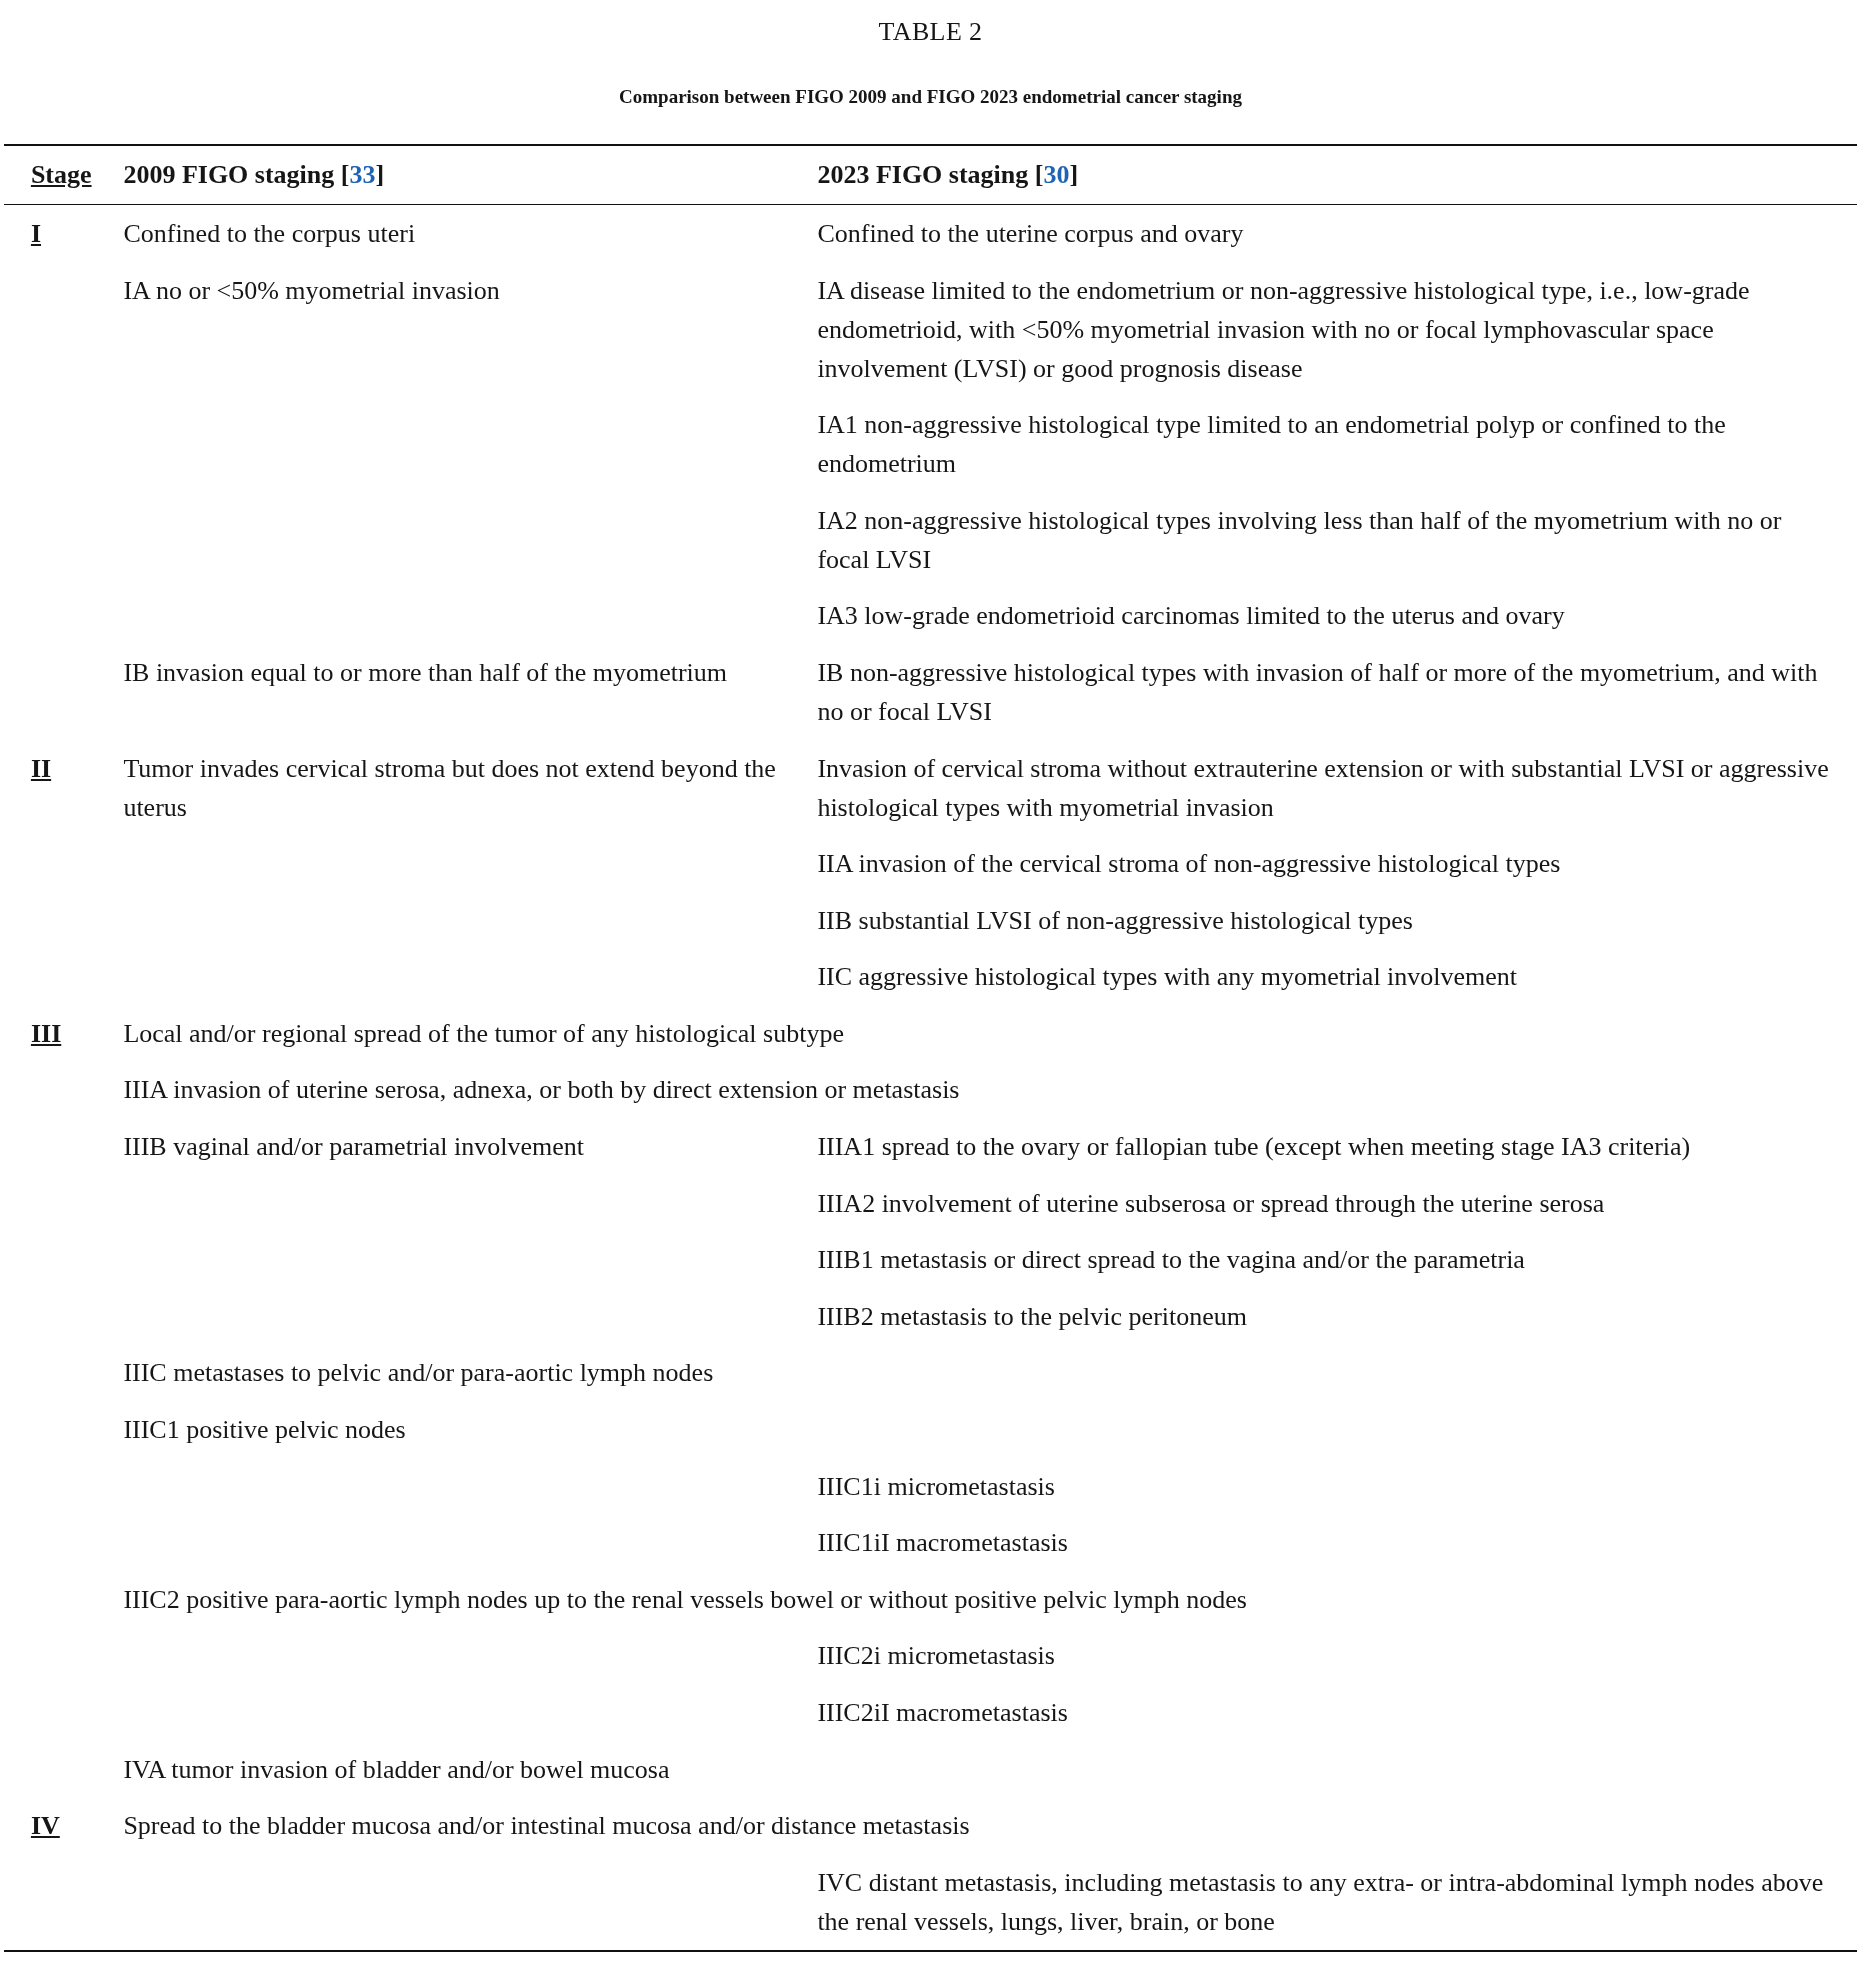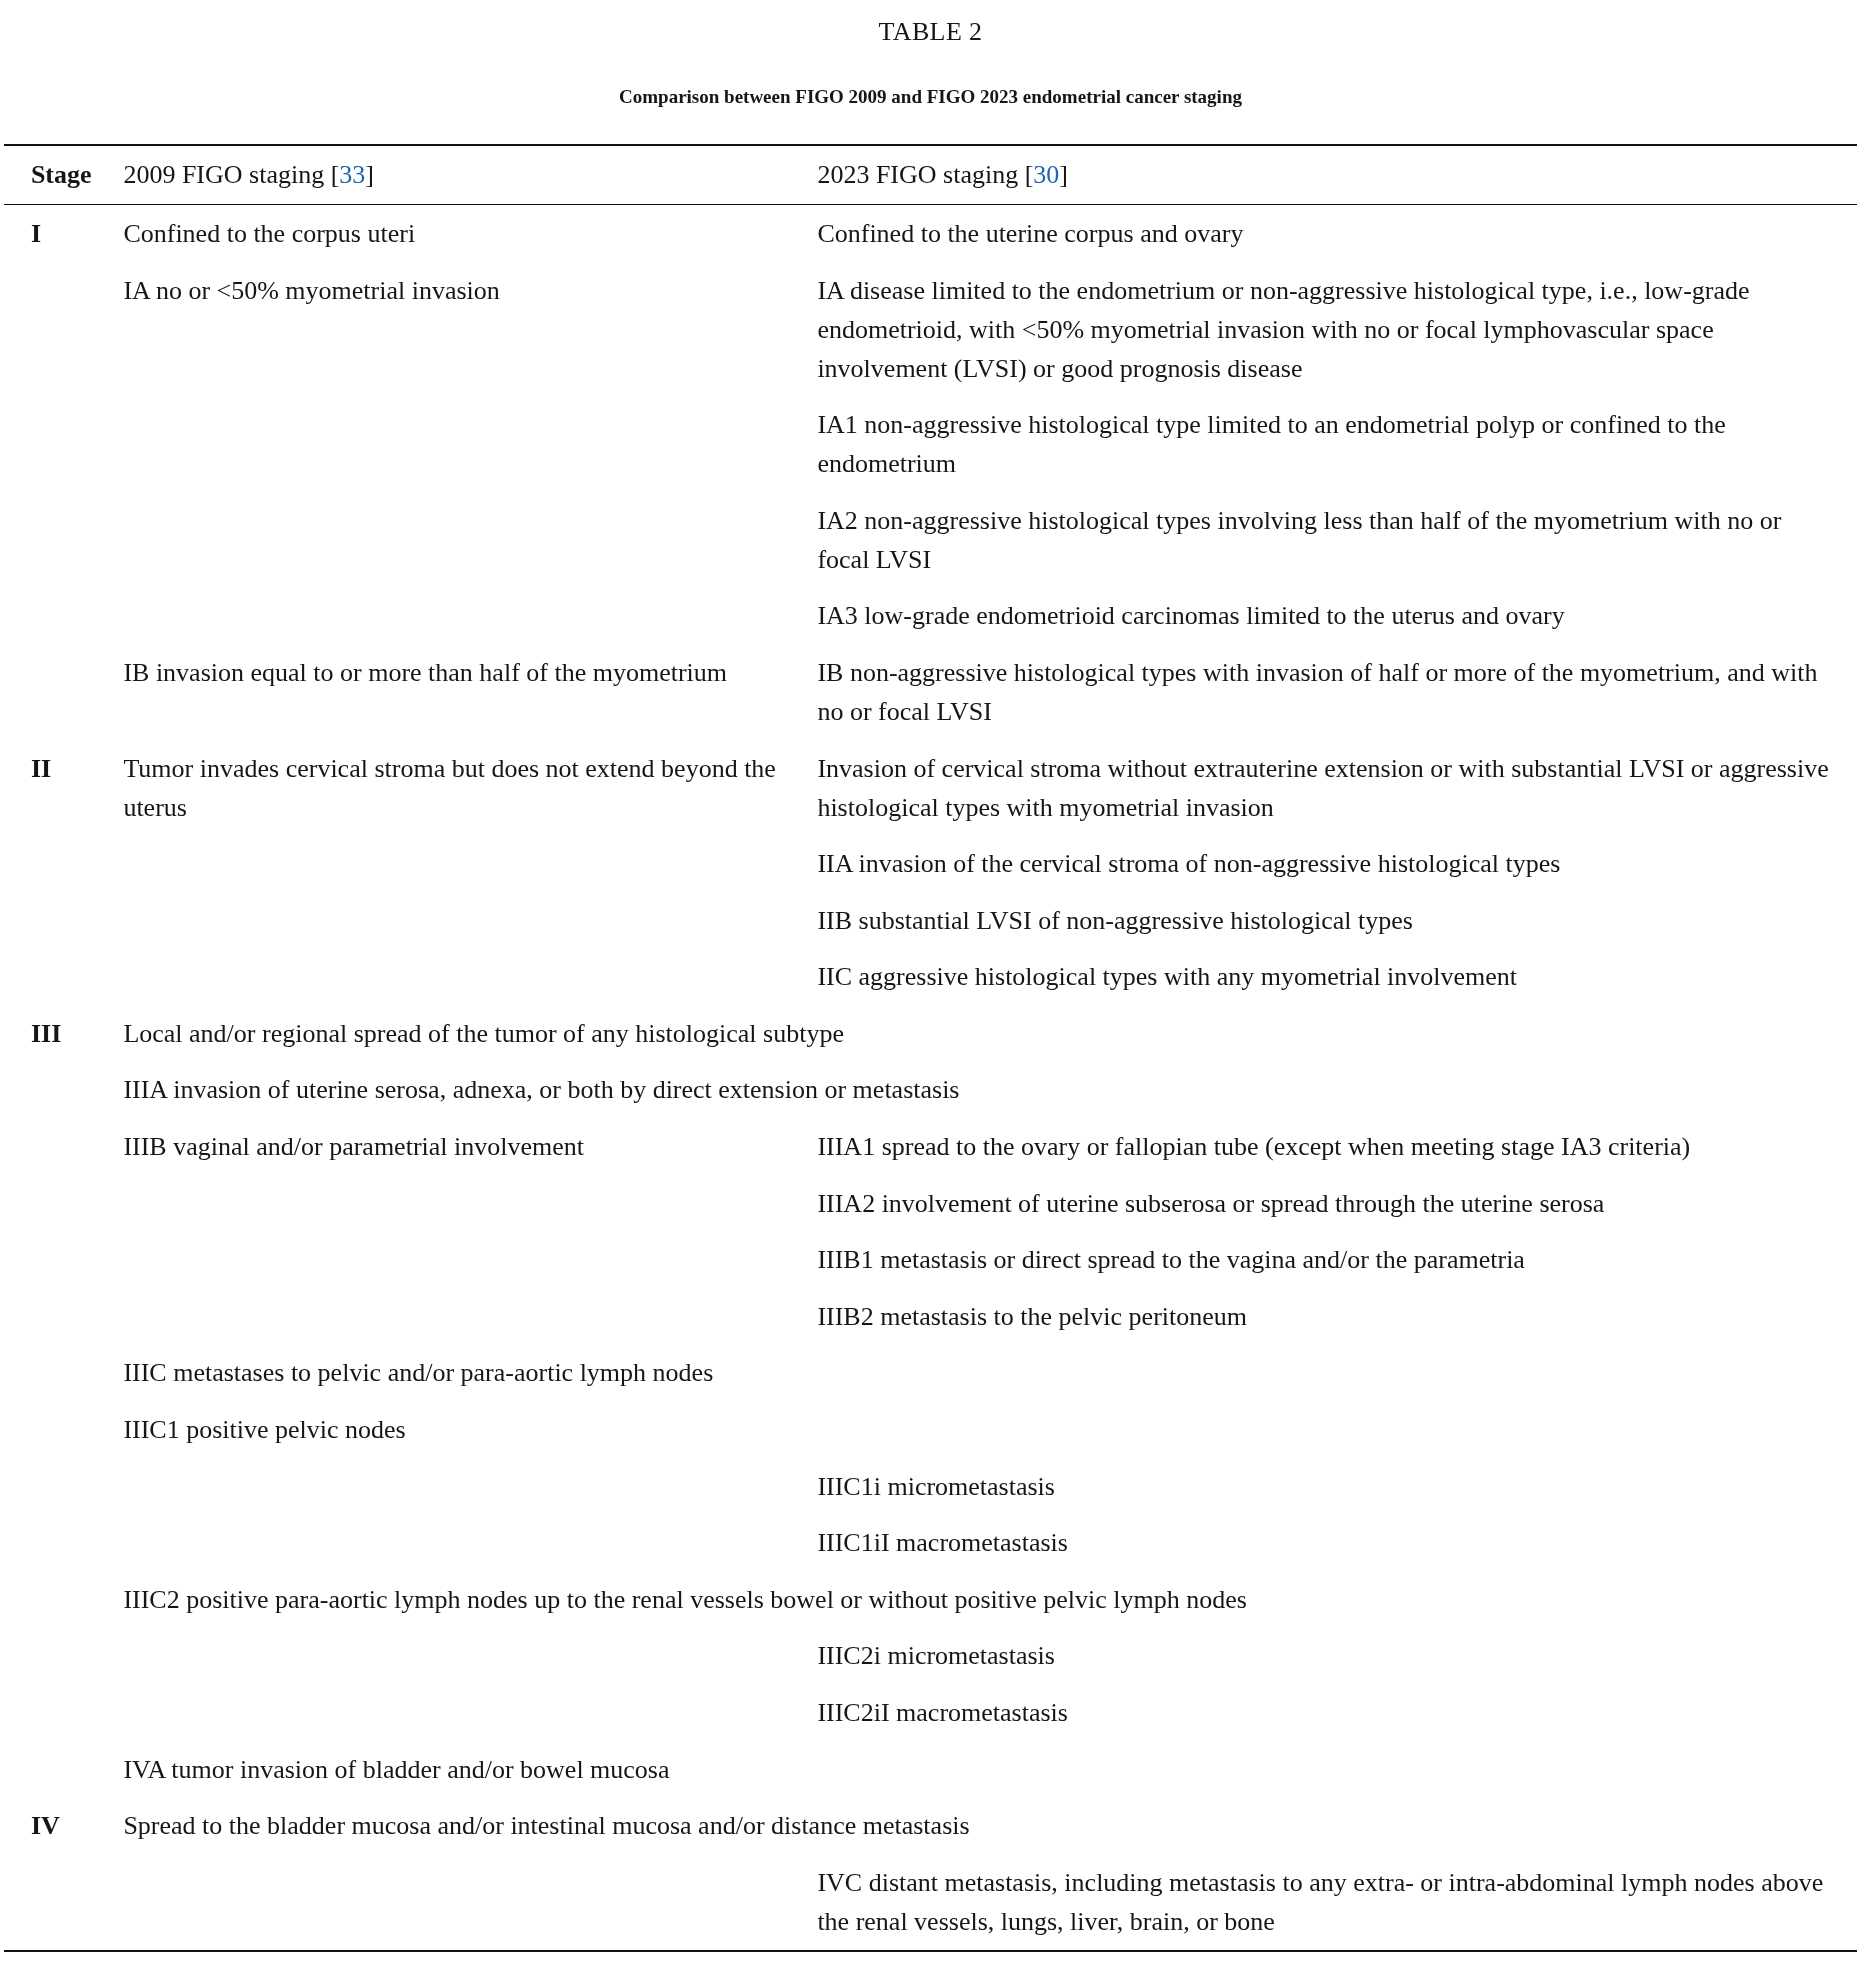--- a/index.html
+++ b/index.html
@@ -39,28 +39,29 @@
     line-height: 1.5;
   }
   col.col-stage { width: 119px; }
   col.col-2009  { width: 694px; }
   
   th, td {
     vertical-align: top;
     text-align: left;
   }
   thead th {
-    font-weight: normal;
+    font-weight: bold;
     border-bottom: 1.8px solid #111;
     padding: 9.7px 17.7px 9.7px 0;
   }
   th.stage-cell, td.stage-cell {
     padding-left: 26.5px;
     padding-right: 4.4px;
     font-weight: bold;
+    text-decoration: underline;
   }
   tbody td {
     padding: 8.8px 26.5px 8.8px 0;
   }
   tbody td.stage-cell {
     padding-right: 4.4px;
   }
   a.cite {
     color: var(--link-color, #1e63b4);
     text-decoration: none;

